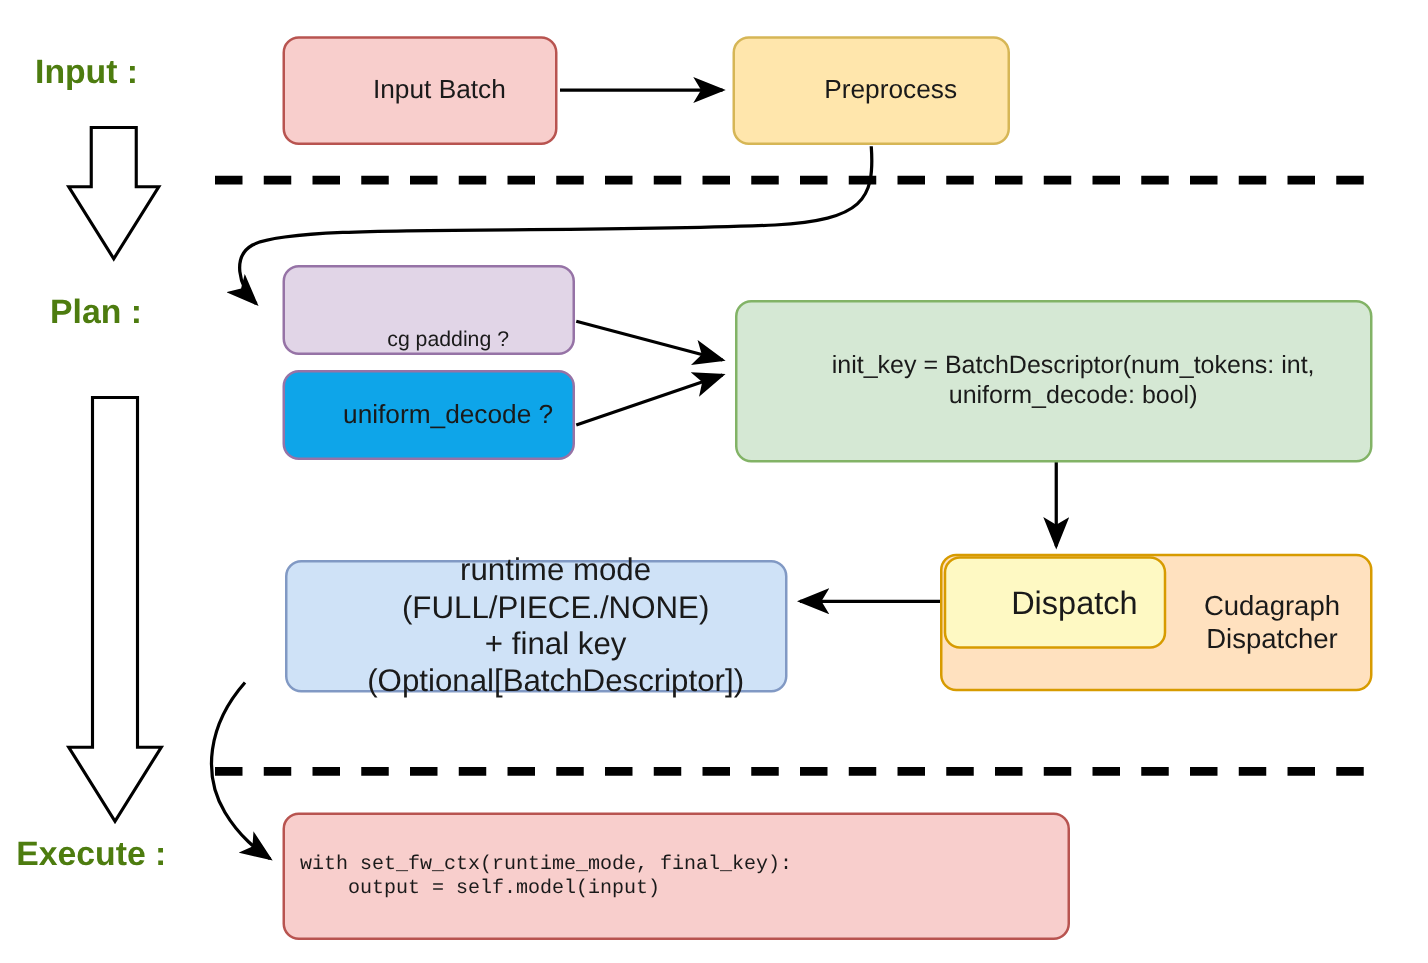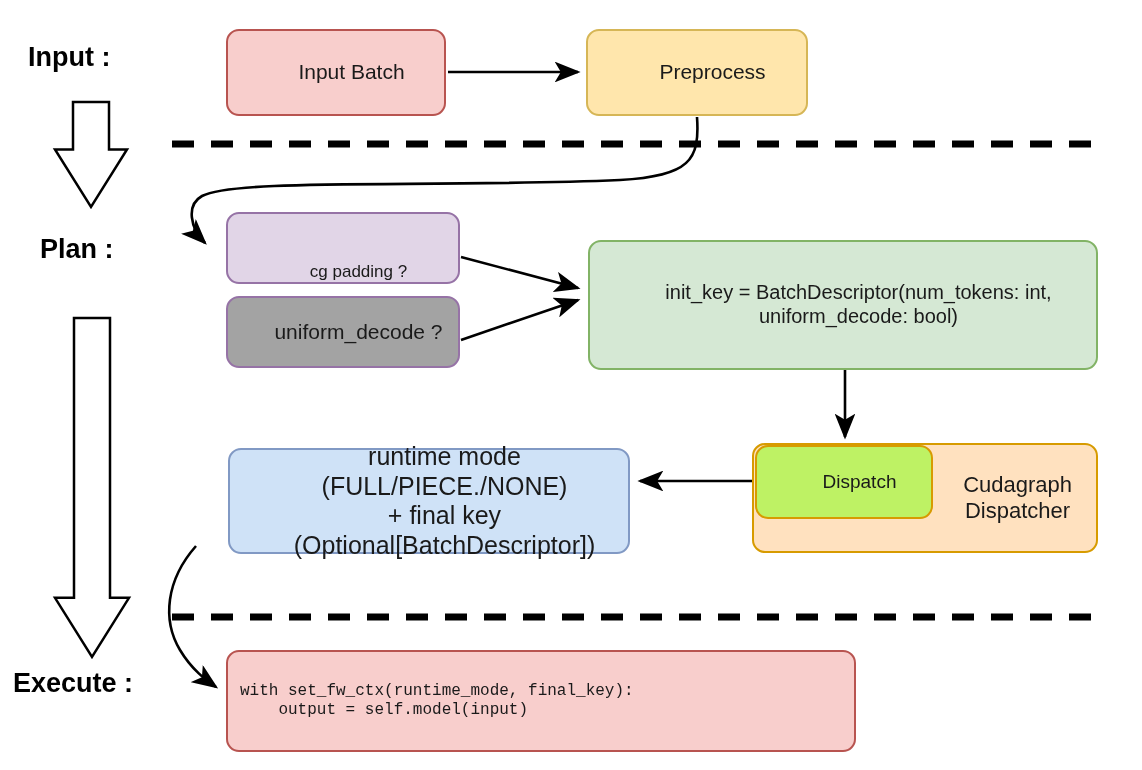--- a/index.html
+++ b/index.html
@@ -36,21 +36,21 @@
     border-style: solid;
     border-radius: 13px;
     color: #1a1a1a;
     line-height: 1.18;
     white-space: pre-line;
     padding-left: 31px;
   }
   .stage-label {
     position: absolute;
     font-weight: bold;
-    color: #000000;
+    color: #4d7c0f;
     white-space: nowrap;
   }
   .code-node {
     font-family: "Liberation Mono", monospace;
     justify-content: flex-start;
     text-align: left;
     white-space: pre;
     padding-left: 12px;
   }
 </style>
@@ -87,25 +87,25 @@
   <div id="stage-labels">
       <div class="stage-label" style="left: 28px; top: 42px; font-size: 27px;">Input :</div>
       <div class="stage-label" style="left: 40px; top: 234px; font-size: 27px;">Plan :</div>
       <div class="stage-label" style="left: 13px; top: 668px; font-size: 27px;">Execute :</div>
     </div>
 
   <div id="nodes">
       <div class="node" style="left: 226px; top: 29px; width: 220px; height: 87px; background: rgb(248, 206, 204); border-color: rgb(184, 84, 80); font-size: 21px;"><span style="white-space: pre-line;">Input Batch</span></div>
       <div class="node" style="left: 586px; top: 29px; width: 222px; height: 87px; background: rgb(255, 230, 172); border-color: rgb(214, 182, 86); font-size: 21px; align-items: center;"><span style="white-space: pre-line;">Preprocess</span></div>
       <div class="node" style="left: 226px; top: 212px; width: 234px; height: 72px; background: rgb(225, 213, 231); border-color: rgb(150, 115, 166); font-size: 17px; align-items: flex-end;"><span style="white-space: pre-line;">cg padding ?</span></div>
-      <div class="node" style="left: 226px; top: 296px; width: 234px; height: 72px; background: #a3a3a3; border-color: rgb(150, 115, 166); font-size: 21px;"><span style="white-space: pre-line;">uniform_decode ?</span></div>
+      <div class="node" style="left: 226px; top: 296px; width: 234px; height: 72px; background: #0ea5e9; border-color: rgb(150, 115, 166); font-size: 21px;"><span style="white-space: pre-line;">uniform_decode ?</span></div>
       <div class="node" style="left: 588px; top: 240px; width: 510px; height: 130px; background: rgb(213, 232, 212); border-color: rgb(130, 179, 102); font-size: 20px;"><span style="white-space: pre-line;">init_key = BatchDescriptor(num_tokens: int,
 uniform_decode: bool)</span></div>
       <div class="node" style="left: 752px; top: 443px; width: 346px; height: 110px; background: rgb(255, 225, 191); border-color: rgb(215, 155, 0); font-size: 22px; justify-content: flex-end; padding-right: 24px;"><span style="white-space: pre-line;">Cudagraph
 Dispatcher</span></div>
-      <div class="node" style="left: 755px; top: 445px; width: 178px; height: 74px; background: #bef264; border-color: rgb(215, 155, 0); font-size: 19px;"><span style="white-space: pre-line;">Dispatch</span></div>
+      <div class="node" style="left: 755px; top: 445px; width: 178px; height: 74px; background: #fef9c3; border-color: rgb(215, 155, 0); font-size: 26px;"><span style="white-space: pre-line;">Dispatch</span></div>
       <div class="node" style="left: 228px; top: 448px; width: 402px; height: 106px; background: rgb(207, 226, 247); border-color: rgb(129, 153, 196); font-size: 25px;"><span style="white-space: pre-line;">runtime mode (FULL/PIECE./NONE)
 + final key (Optional[BatchDescriptor])</span></div>
       <div class="node code-node" style="left: 226px; top: 650px; width: 630px; height: 102px; background: rgb(248, 206, 204); border-color: rgb(184, 84, 80); font-size: 16px;"><span style="white-space: pre;">with set_fw_ctx(runtime_mode, final_key):
     output = self.model(input)</span></div>
     </div>
 
 </div>
 
 </body></html>

